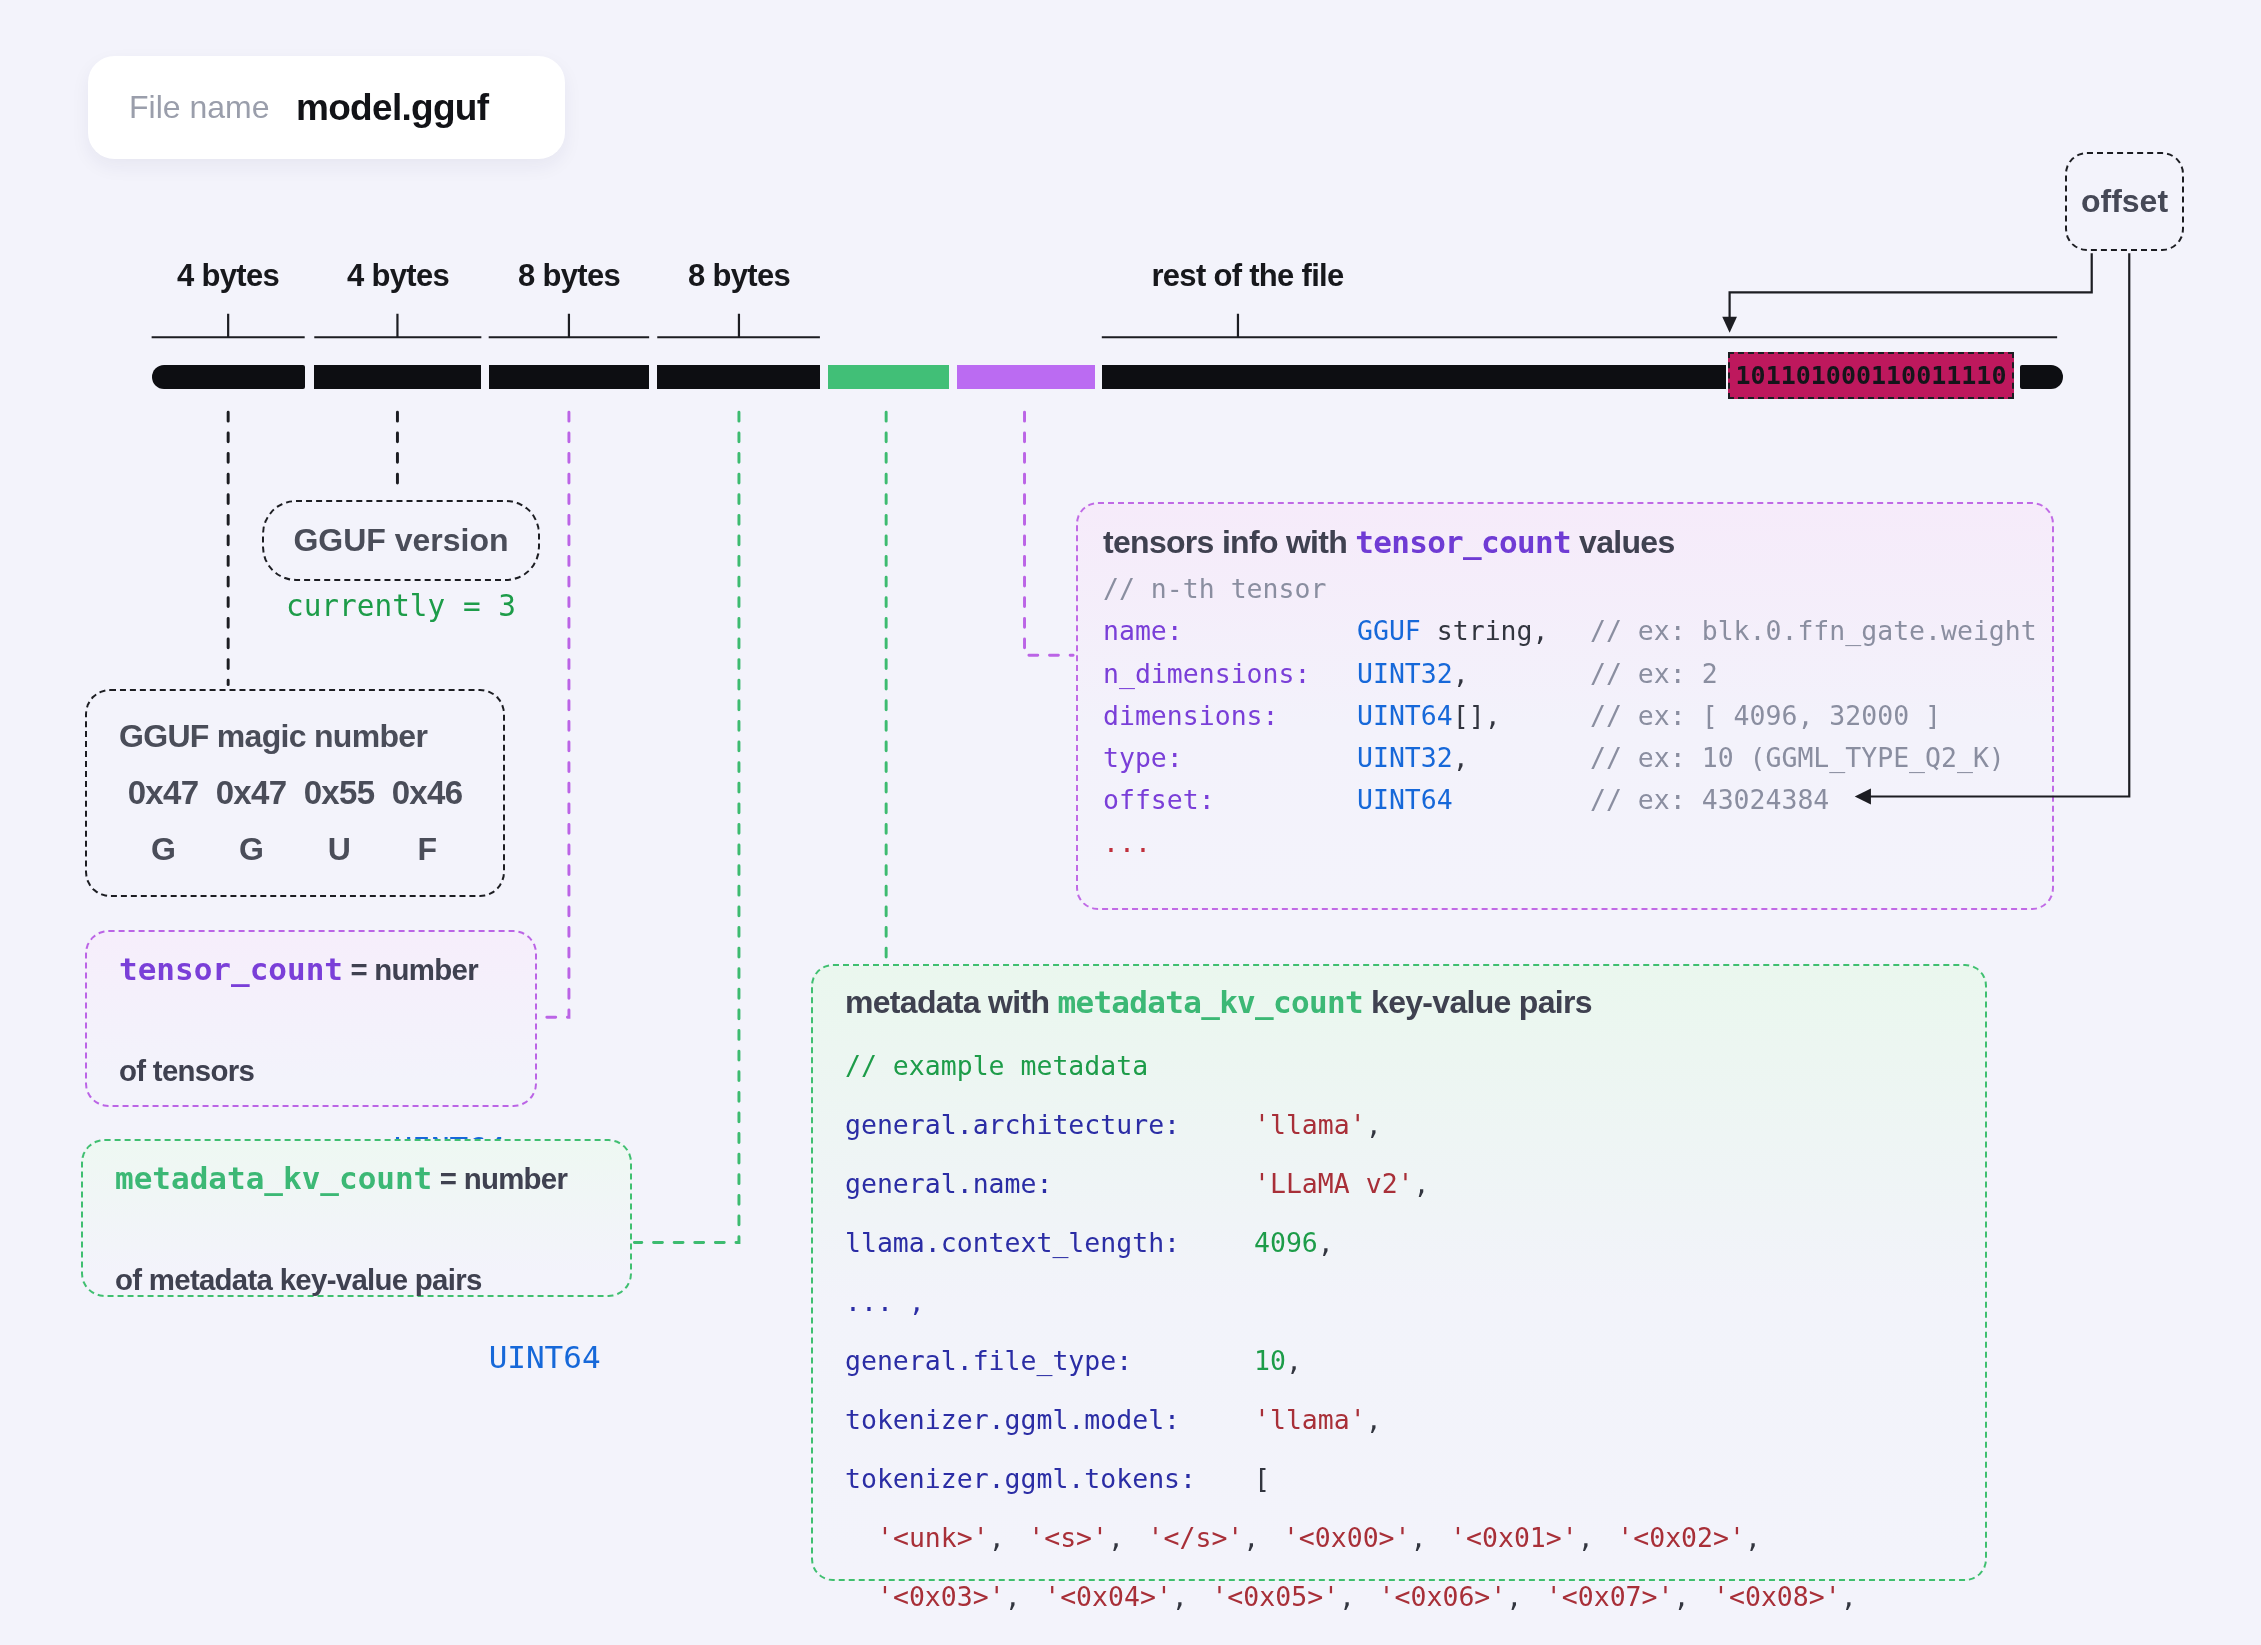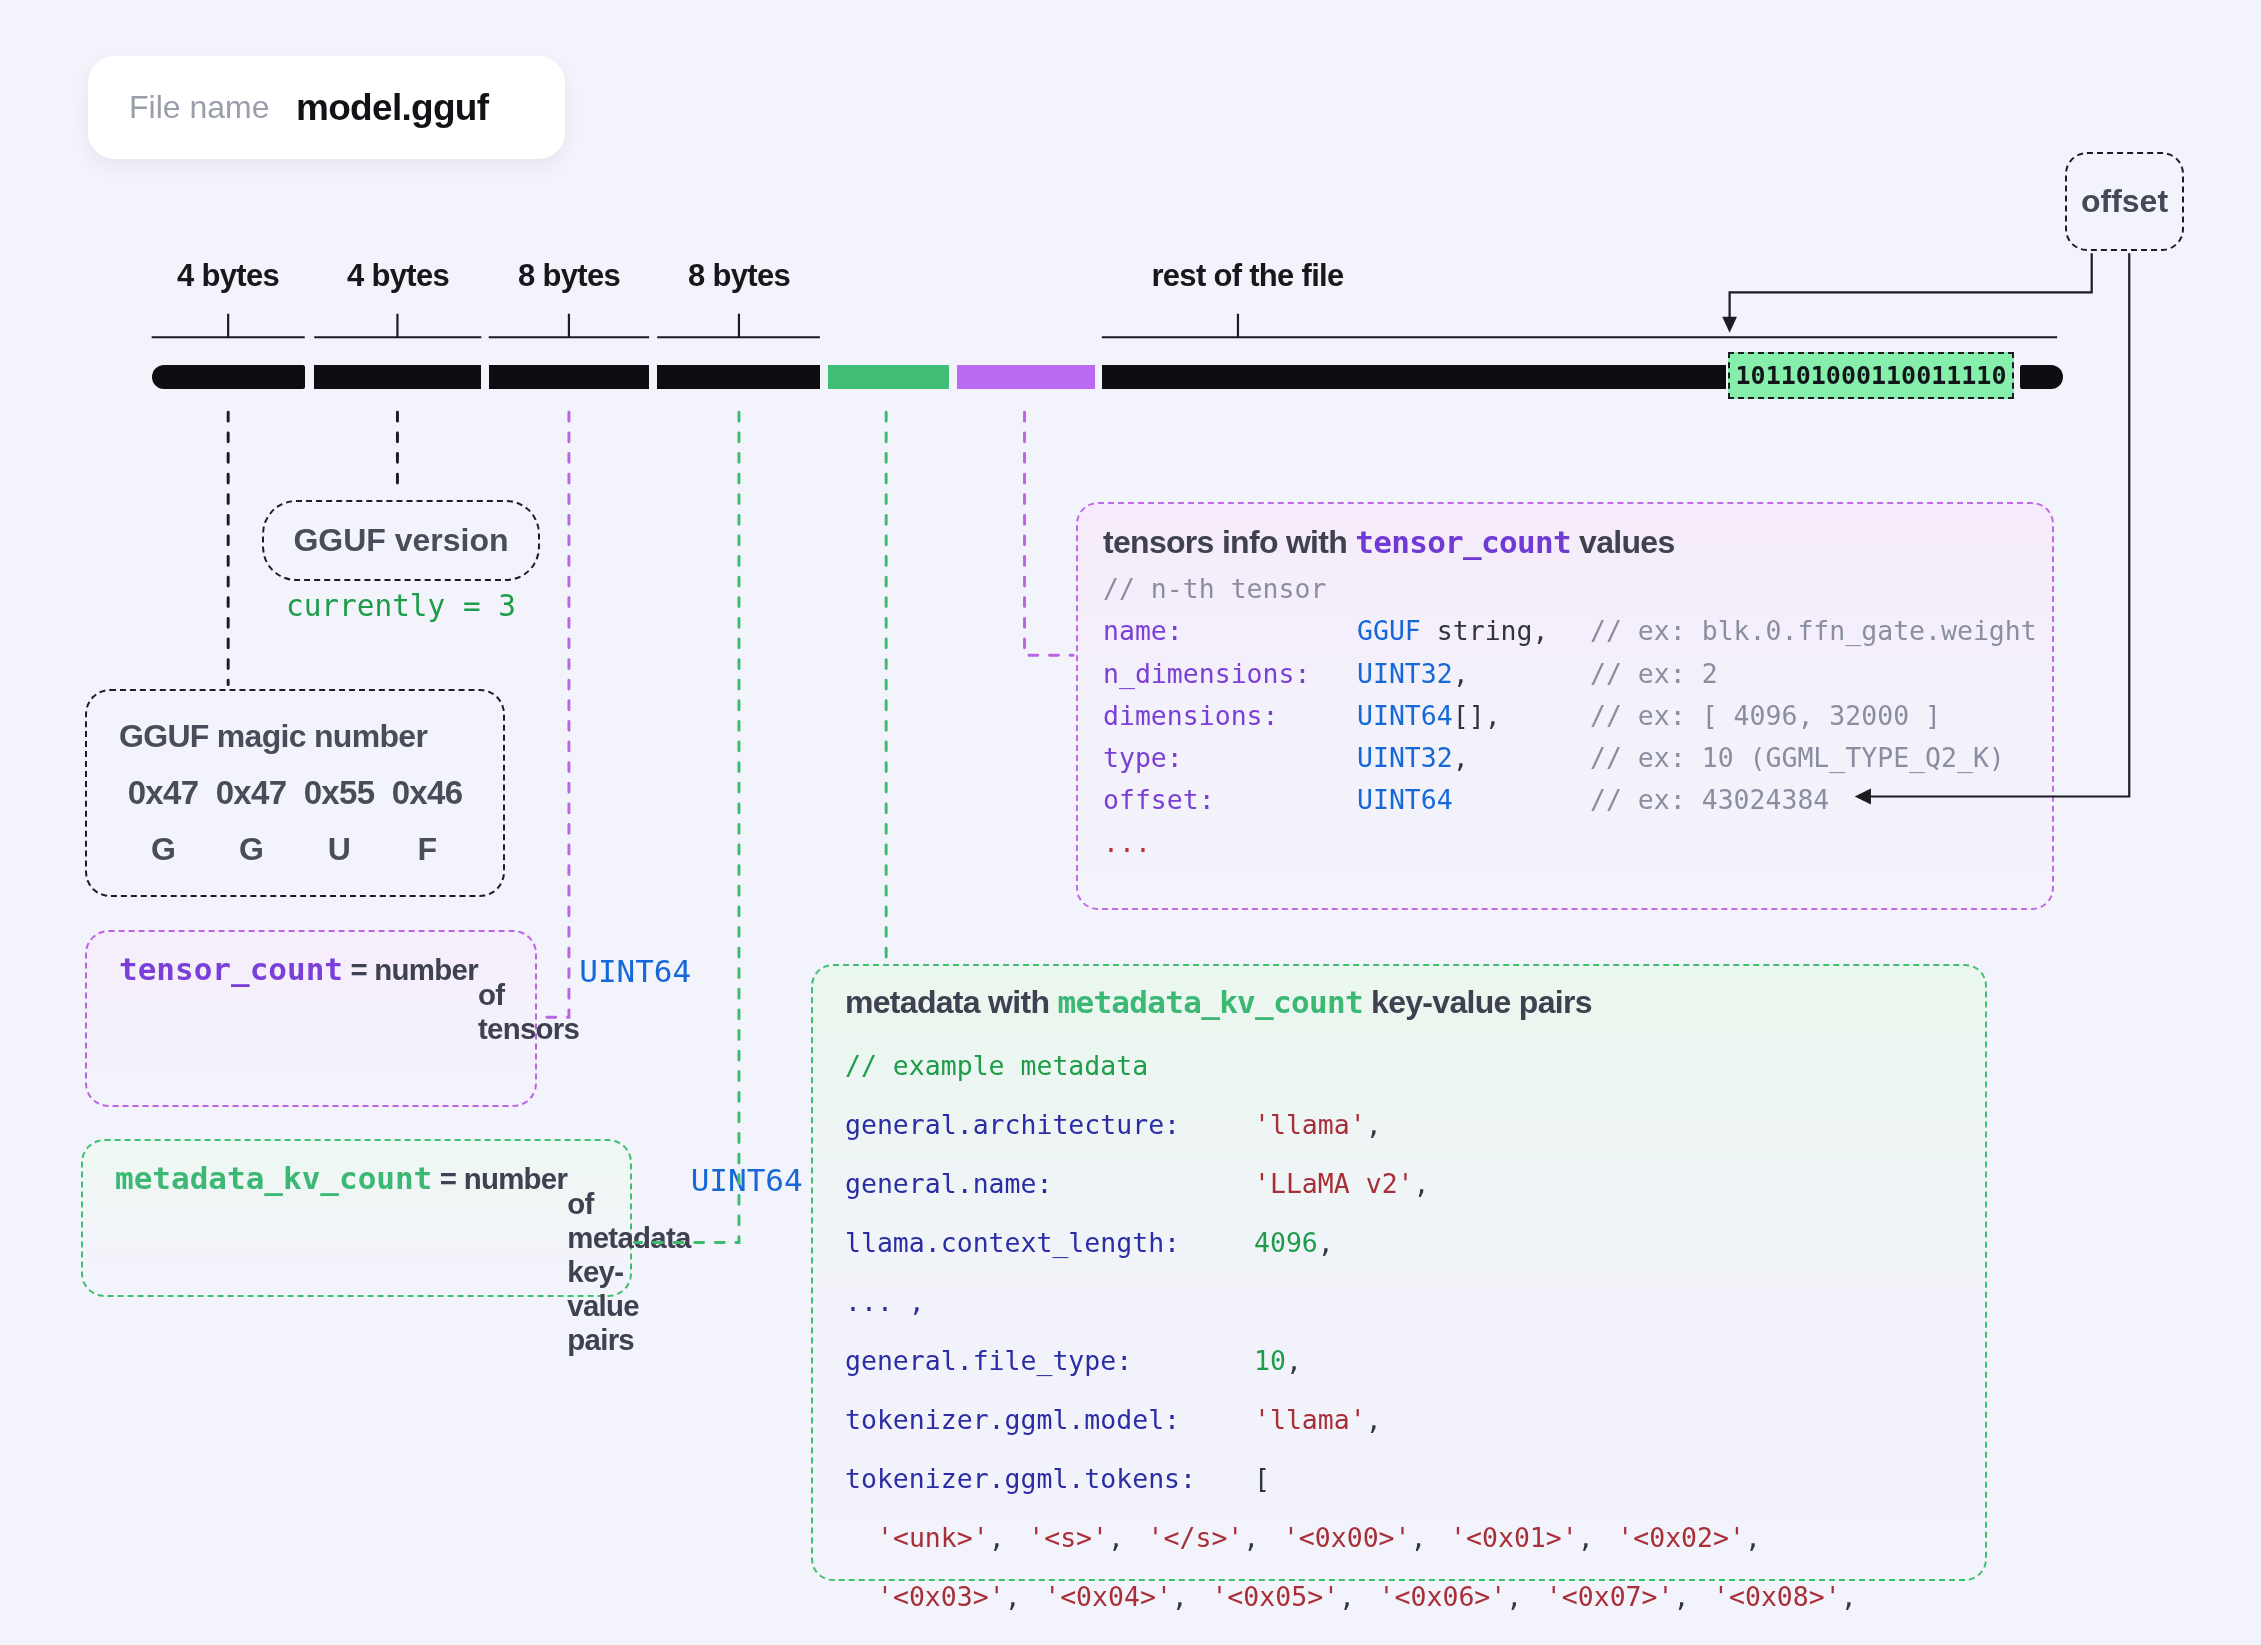--- a/index.html
+++ b/index.html
@@ -38,21 +38,21 @@
     font-size: 31px; font-weight: bold; color: #17181c; letter-spacing: -0.7px; }
 
   
   .seg { top: 365px; height: 23.6px; background: #0d0e12; }
   .seg.first { border-radius: 13.2px 2.2px 2.2px 13.2px; }
   .seg.last  { border-radius: 2.2px 13.2px 13.2px 2.2px; }
   .seg.green { background: #41bf77; }
   .seg.purple { background: #bb6bf2; }
   .binary-box {
     left: 1728px; top: 352px; width: 286px; height: 47px;
-    border: 2.2px dashed #1c1d22; background: #86efac;
+    border: 2.2px dashed #1c1d22; background: #be185d;
     display: flex; align-items: center; justify-content: center;
     font-family: "DejaVu Sans Mono", monospace; font-weight: bold;
     font-size: 25px; color: #14151a; box-sizing: border-box; z-index: 3;
   }
 
   
   .version-box {
     left: 262px; top: 500px; width: 278px; height: 81px;
     border: 2.9px dashed #1c1d22; border-radius: 34px;
     display: flex; align-items: center; justify-content: center;
@@ -67,21 +67,21 @@
     display: flex; flex-direction: column; justify-content: space-evenly;
     padding: 7.4px 32px; color: #4a4d59;
   }
   .magic-box .mtitle { font-size: 32px; font-weight: bold; letter-spacing: -0.7px; }
   .magic-row { display: grid; grid-template-columns: repeat(4, 1fr); text-align: center;
     font-size: 33px; font-weight: bold; letter-spacing: -0.7px; }
   .magic-row.chars { font-size: 32px; }
 
   .count-box {
     box-sizing: border-box; border-radius: 23.6px;
-    padding: 19px 29.4px 14.7px 32px; display: flex; 
+    padding: 19px 29.4px 14.7px 32px; display: flex; flex-direction: column; gap: 40px;
   }
   .count-box .l1 { white-space: nowrap; }
   .count-box .mono { font-family: "DejaVu Sans Mono", monospace; font-weight: bold; font-size: 31px; }
   .count-box .eq { font-size: 29.4px; font-weight: bold; color: #3f4150; letter-spacing: -0.7px; }
   .count-box .l2 { font-size: 29.4px; font-weight: bold; color: #3f4150; letter-spacing: -0.7px; margin-top: 27px; }
   .count-box .typ { font-family: "DejaVu Sans Mono", monospace; font-size: 31px; color: #1668d9;
     text-align: right; margin-top: 1.5px; }
   .tc-box { left: 85px; top: 930px; width: 452px; height: 177px;
     border: 2.9px dashed #bb64e6;
     background: linear-gradient(180deg, #f6eefb 0%, #f3f3fb 85%); }

